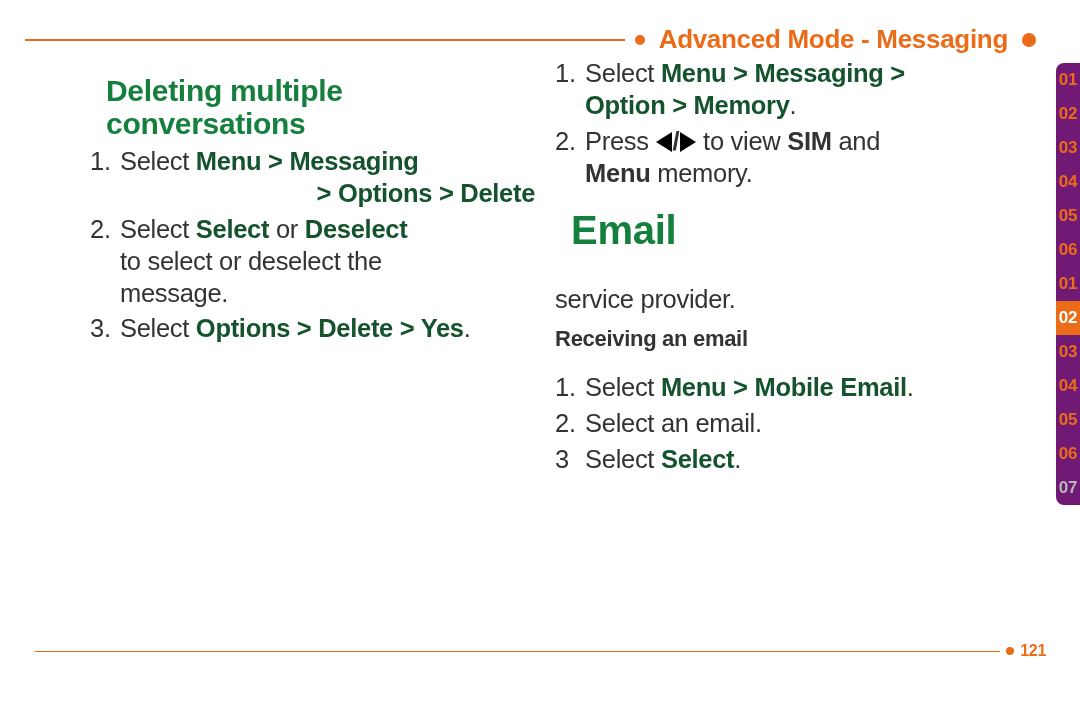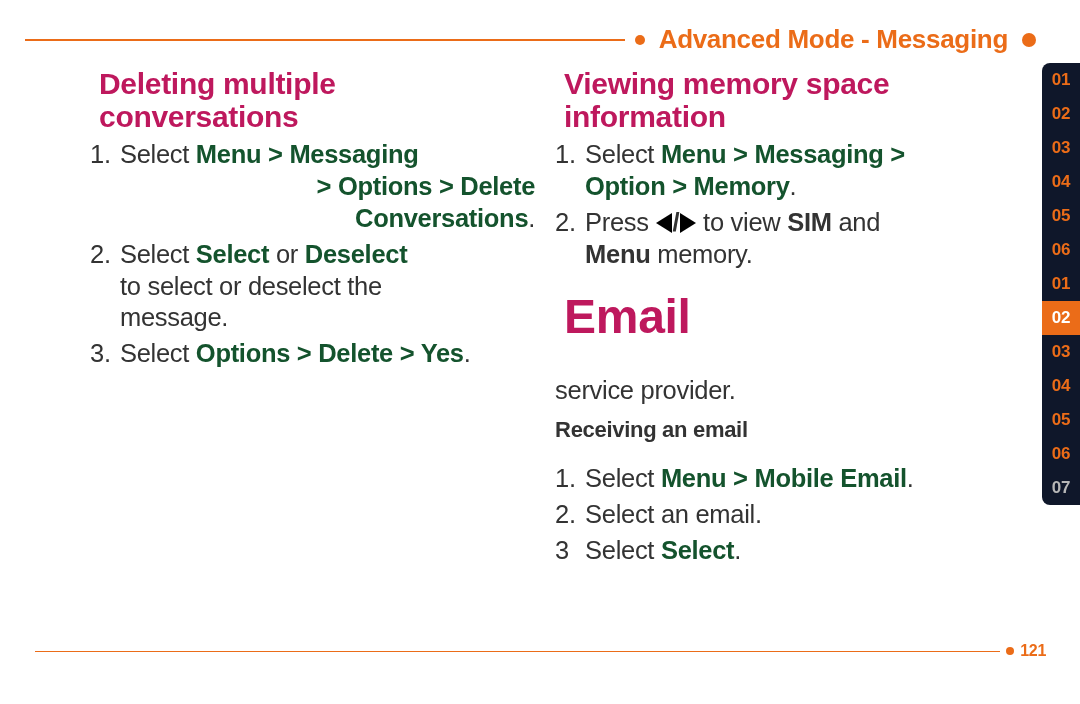--- a/index.html
+++ b/index.html
@@ -45,23 +45,23 @@
     left:90px;
     width:940px;
     display:flex;
   }
   .col{
     width:450px;
     padding-right:20px;
   }
   .col2{width:460px;}
 
-  h2,h3{margin:9px;padding:0;font-weight:700;color:#be185d;}
+  h2,h3{margin:16px;padding:0;font-weight:700;color:#15803d;}
   .h-section{font-size:30px;line-height:1.1;margin-bottom:6px;}
-  .h-main{font-size:48px;margin-top:18px;margin-bottom:0;}
+  .h-main{font-size:40px;margin-top:18px;margin-bottom:0;}
   .sub{font-size:22px;font-weight:700;margin-top:10px;margin-bottom:20px;}
   p,.li{font-size:25.5px;line-height:1.25;margin:0;}
   .list{padding-left:0;margin:0;}
   .li{display:flex;margin-bottom:4px;}
   .li .num{width:30px;flex:0 0 30px;}
   .li .txt{flex:1;}
   .li .txt .indent{display:block;margin-left:20px;text-align:right;}
 
   
   .tri-left,.tri-right{
@@ -69,24 +69,24 @@
     vertical-align:-2px;
   }
   .tri-left{border-top:10px solid transparent;border-bottom:10px solid transparent;border-right:16px solid #000;}
   .tri-right{border-top:10px solid transparent;border-bottom:10px solid transparent;border-left:16px solid #000;}
   .slash{display:inline-block;margin:0 1px;font-weight:700;}
 
   
   .tabs{
     position:absolute;
     top:63px;right:0;
-    width:38px;
+    width:24px;
     border-top-left-radius:8px;
     border-bottom-left-radius:8px;
-    background:#0f172a;
+    background:#701a75;
     overflow:hidden;
   }
   .tab{
     height:34px;
     display:flex;align-items:center;justify-content:center;
     font-size:17px;font-weight:700;color:#eb6c18;
   }
   .tab.active{background:#eb6c18;color:#fff;}
   .tab.dim{color:#b7b7b7;}
 
@@ -116,45 +116,40 @@
     <h2 class="h-section">
       <span>Deleting multiple</span><br>
       <span>conversations</span>
     </h2>
     <div class="list">
       <div class="li">
         <span class="num">1.</span>
         <span class="txt">
           <span>Select </span><span class="orange bold">Menu &gt; Messaging</span>
           <span class="indent"><span class="orange bold">&gt; Options &gt; Delete</span></span>
-          <span class="indent"><span class="orange bold">Conversations</span><span>.</span></span>
         </span>
       </div>
       <div class="li">
         <span class="num">2.</span>
         <span class="txt">
           <span>Select </span><span class="orange bold">Select</span><span> or </span><span class="orange bold">Deselect</span><br>
           <span>to select or deselect the</span><br>
           <span>message.</span>
         </span>
       </div>
       <div class="li">
         <span class="num">3.</span>
         <span class="txt">
           <span>Select </span><span class="orange bold">Options &gt; Delete &gt; Yes</span><span>.</span>
         </span>
       </div>
     </div>
   </div>
 
   <div class="col col2">
-    <h2 class="h-section">
-      <span>Viewing memory space</span><br>
-      <span>information</span>
-    </h2>
     <div class="list">
       <div class="li">
         <span class="num">1.</span>
         <span class="txt">
           <span>Select </span><span class="orange bold">Menu &gt; Messaging &gt;</span><br>
           <span class="orange bold">Option &gt; Memory</span><span>.</span>
         </span>
       </div>
       <div class="li">
         <span class="num">2.</span>

